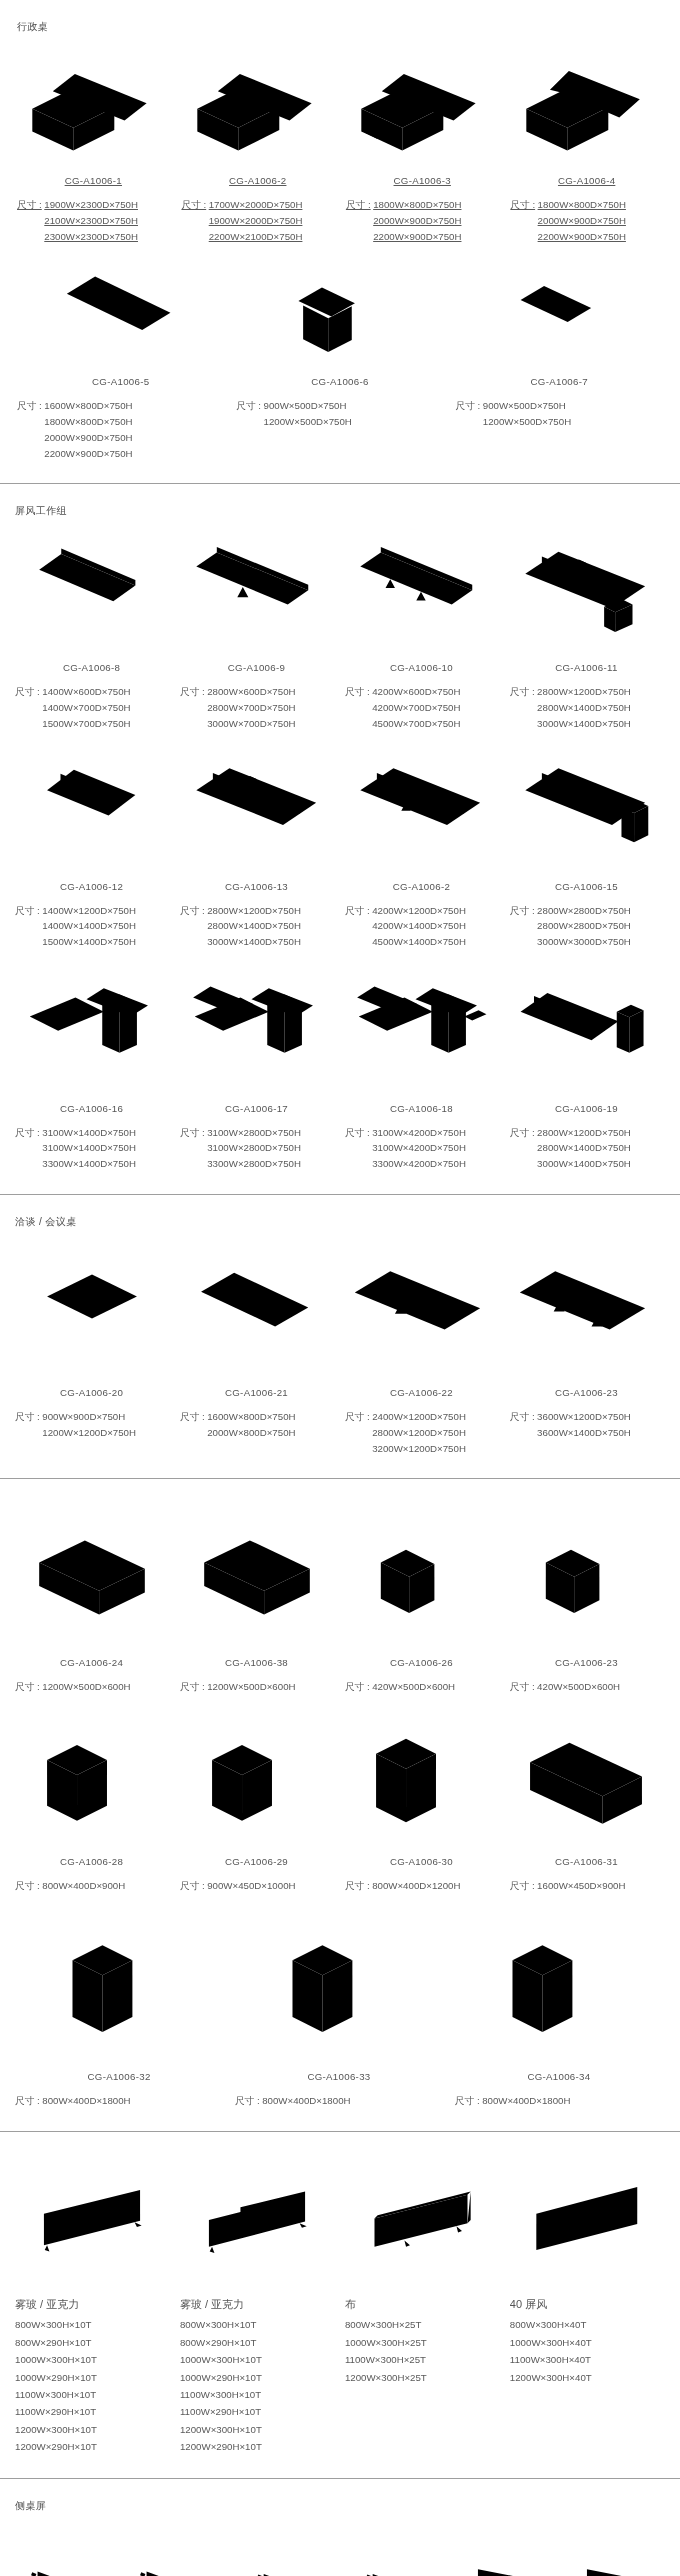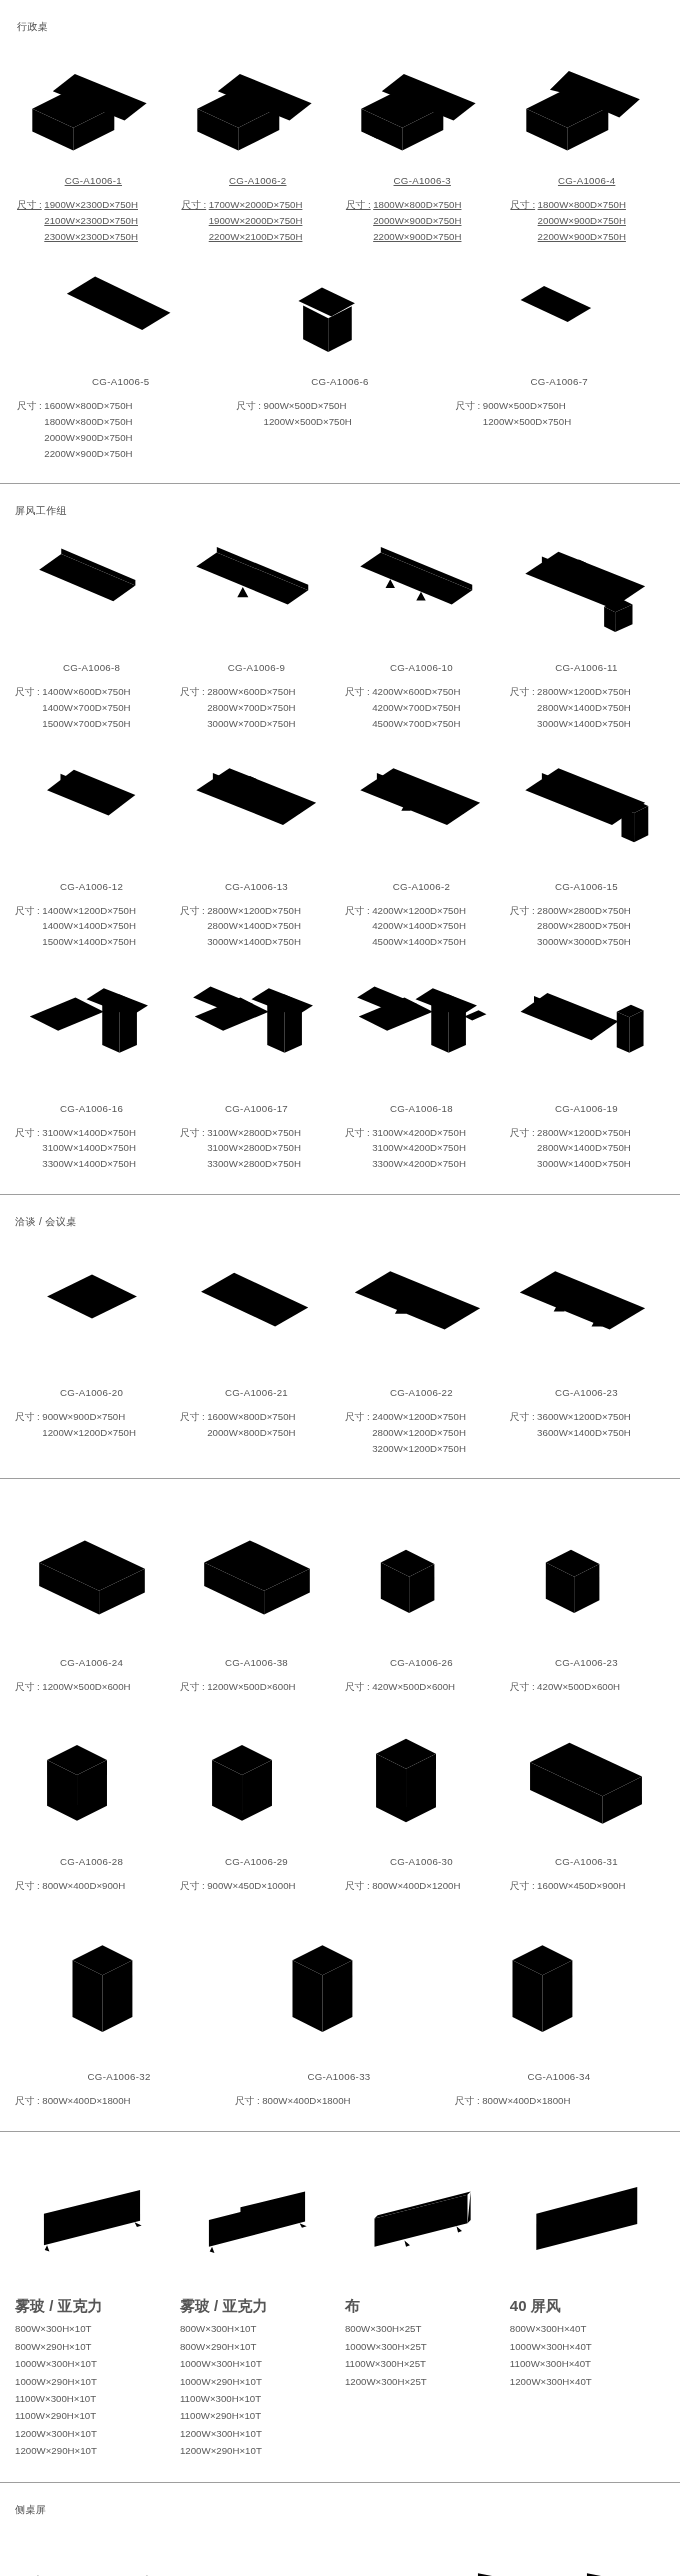--- a/index.html
+++ b/index.html
@@ -17,21 +17,21 @@
     margin:8.4px 0 1.7px;letter-spacing:0.4px;
   }
   .row{display:grid;margin-top:20px;column-gap:11.8px;}
   .item{display:flex;flex-direction:column;min-width:0;}
   .icon-box{display:flex;align-items:flex-end;justify-content:center;}
   .sk{width:134px;max-width:100%;height:100%;}
   .code{font-size:9.7px;text-align:center;margin-top:10px;letter-spacing:0.3px;color:#555;}
   .dims{display:flex;font-size:9.7px;margin-top:11px;line-height:1.62;}
   .dims-prefix{white-space:pre;margin-right:2.5px;}
   .dims-lines{display:flex;flex-direction:column;justify-content:flex-end;}
-  .material{font-size:15px;margin-top:10px;color:#555;font-weight:bold;}
+  .material{font-size:11px;margin-top:10px;color:#555;}
   .specs{margin-top:4.2px;font-size:9.7px;line-height:1.8;}
   .row.cols-6{column-gap:8.4px;}
   .hidden-defs{position:absolute;width:0;height:0;overflow:hidden;}
 </style>
 </head>
 <body>
 
 <svg class="hidden-defs" aria-hidden="true">
   <defs>
     <symbol id="i-exec-desk" viewBox="0 0 170 130">

